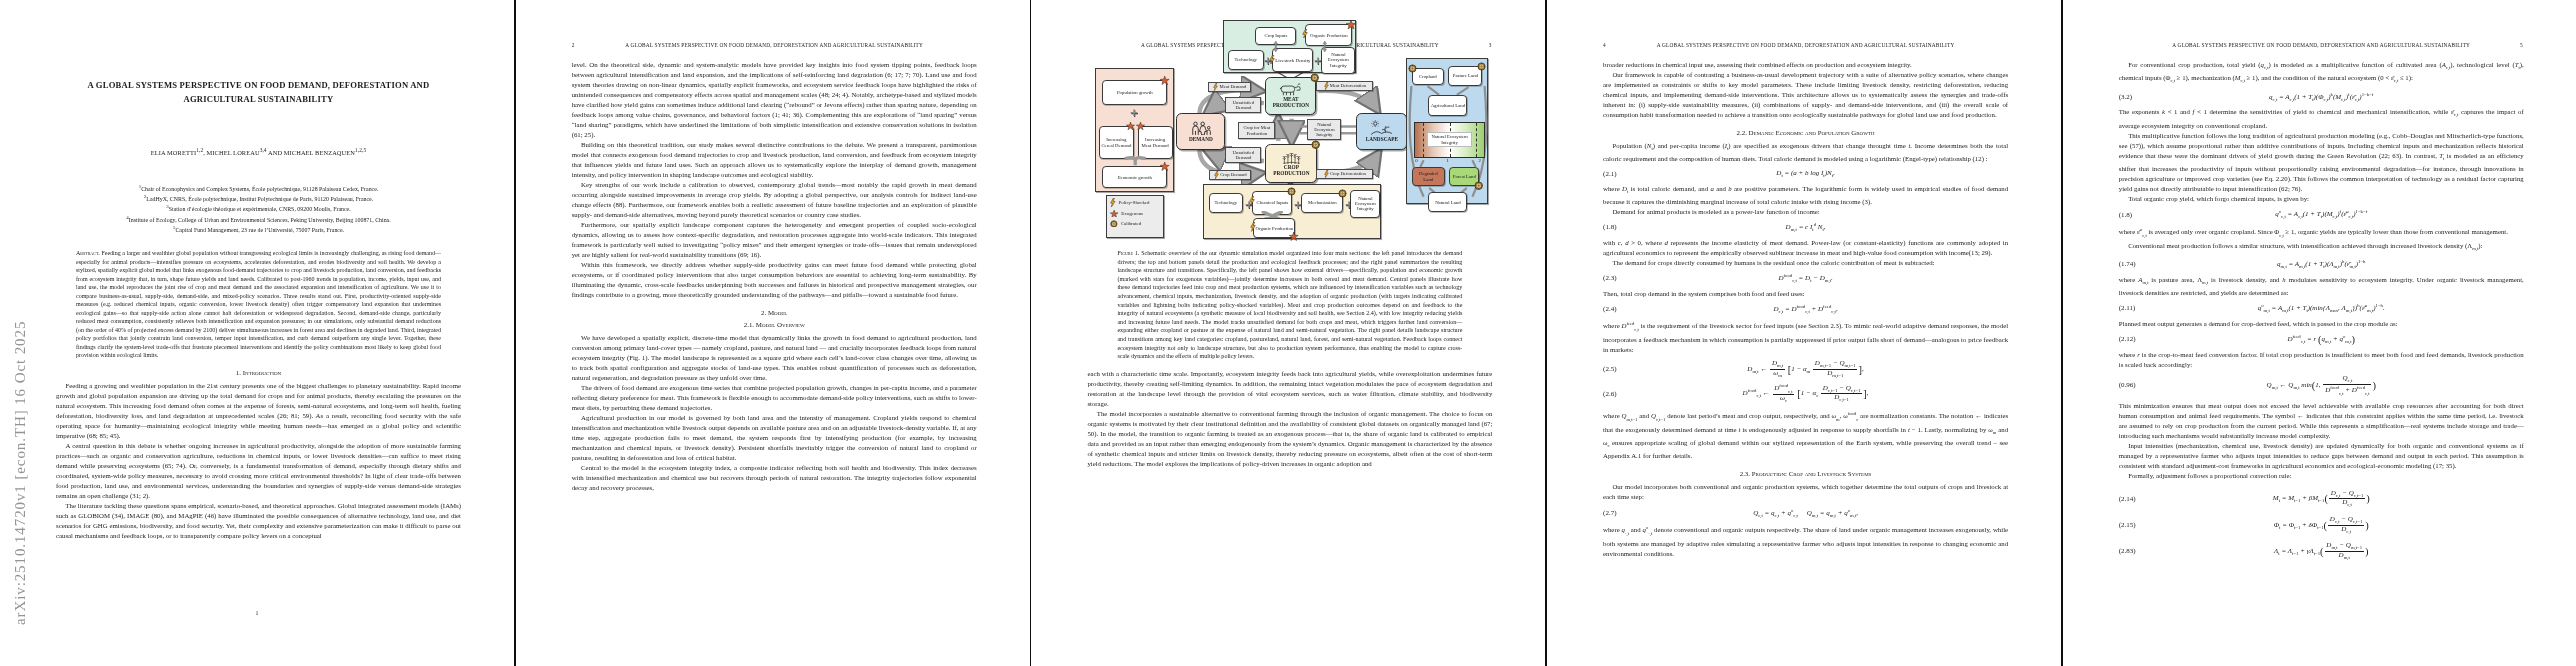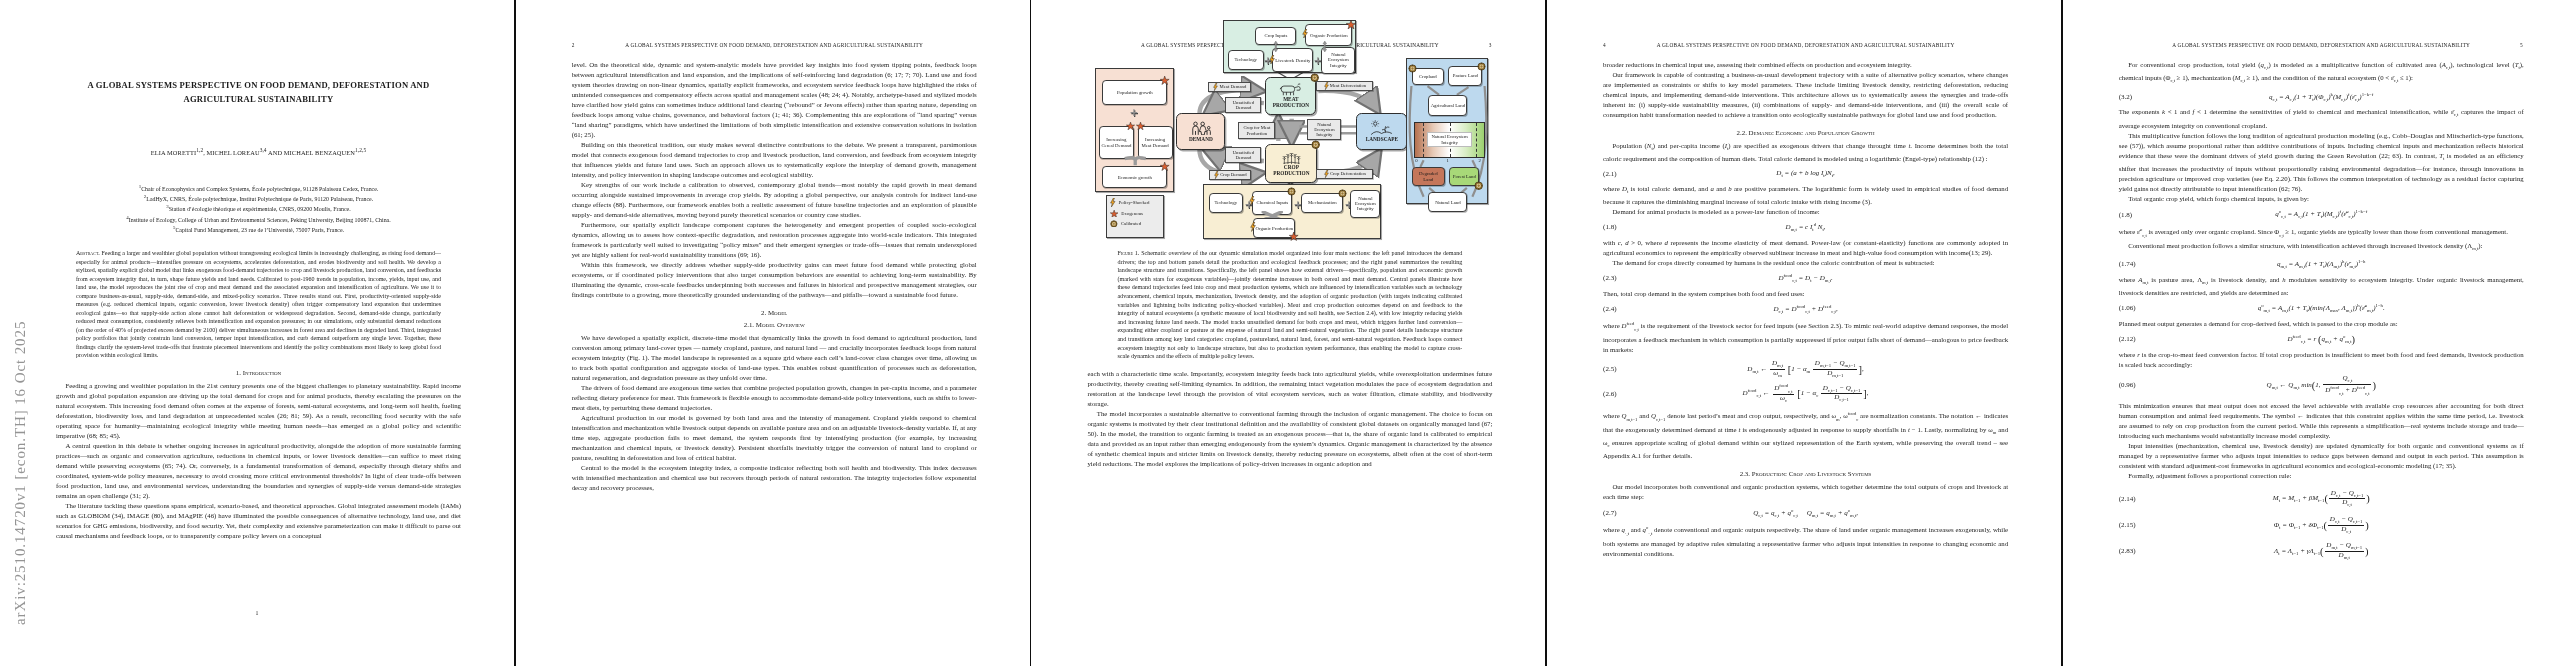--- a/index.html
+++ b/index.html
@@ -456,21 +456,21 @@
       <p class="p">For conventional crop production, total yield (<i>q</i><sub>c,t</sub>) is modeled as a multiplicative function of cultivated area (<i>A</i><sub>c,t</sub>), technological level (<i>T</i><sub>t</sub>), chemical inputs (Φ<sub>c,t</sub> ≥ 1), mechanization (<i>M</i><sub>c,t</sub> ≥ 1), and the condition of the natural ecosystem (0 &lt; ε̄<sub>c,t</sub> ≤ 1):</p>
       <div class="eqrow"><span class="eqno">(3.2)</span><span><i>q</i><sub>c,t</sub> = <i>A</i><sub>c,t</sub>(1 + <i>T</i><sub>t</sub>)(Φ<sub>c,t</sub>)<sup>k</sup>(<i>M</i><sub>c,t</sub>)<sup>f</sup>(ε̄<sub>c,t</sub>)<sup>1−k−f</sup></span></div>
       <p class="p noind">The exponents <i>k</i> &lt; 1 and <i>f</i> &lt; 1 determine the sensitivities of yield to chemical and mechanical intensification, while ε̄<sub>c,t</sub> captures the impact of average ecosystem integrity on conventional cropland.</p>
       <p class="p">This multiplicative function follows the long tradition of agricultural production modeling (e.g., Cobb–Douglas and Mitscherlich-type functions, see (57)), which assume proportional rather than additive contributions of inputs. Including chemical inputs and mechanization reflects historical evidence that these were the dominant drivers of yield growth during the Green Revolution (22; 63). In contrast, <i>T</i><sub>t</sub> is modeled as an efficiency shifter that increases the productivity of inputs without proportionally raising environmental degradation—for instance, through innovations in precision agriculture or improved crop varieties (see Eq. 2.20). This follows the common interpretation of technology as a residual factor capturing yield gains not directly attributable to input intensification (62; 76).</p>
       <p class="p">Total organic crop yield, which forgo chemical inputs, is given by:</p>
       <div class="eqrow"><span class="eqno">(1.8)</span><span><i>q</i><sup>o</sup><sub>c,t</sub> = <i>A</i><sub>c,t</sub>(1 + <i>T</i><sub>t</sub>)(<i>M</i><sub>c,t</sub>)<sup>f</sup>(ε̄<sup>o</sup><sub>c,t</sub>)<sup>1−k−f</sup></span></div>
       <p class="p noind">where ε̄<sup>o</sup><sub>c,t</sub> is averaged only over organic cropland. Since Φ<sub>c,t</sub> ≥ 1, organic yields are typically lower than those from conventional management.</p>
       <p class="p">Conventional meat production follows a similar structure, with intensification achieved through increased livestock density (Λ<sub>m,t</sub>):</p>
       <div class="eqrow"><span class="eqno">(1.74)</span><span><i>q</i><sub>m,t</sub> = <i>A</i><sub>m,t</sub>(1 + <i>T</i><sub>t</sub>)(Λ<sub>m,t</sub>)<sup>h</sup>(ε̄<sub>m,t</sub>)<sup>1−h</sup></span></div>
       <p class="p noind">where <i>A</i><sub>m,t</sub> is pasture area, Λ<sub>m,t</sub> is livestock density, and <i>h</i> modulates sensitivity to ecosystem integrity. Under organic livestock management, livestock densities are restricted, and yields are determined as:</p>
-      <div class="eqrow"><span class="eqno">(1.06)</span><span><i>q</i><sup>o</sup><sub>m,t</sub> = <i>A</i><sub>m,t</sub>(1 + <i>T</i><sub>t</sub>)(min{Λ<sub>max</sub>, Λ<sub>m,t</sub>})<sup>h</sup>(ε̄<sup>o</sup><sub>m,t</sub>)<sup>1−h</sup>.</span></div>
+      <div class="eqrow"><span class="eqno">(2.11)</span><span><i>q</i><sup>o</sup><sub>m,t</sub> = <i>A</i><sub>m,t</sub>(1 + <i>T</i><sub>t</sub>)(min{Λ<sub>max</sub>, Λ<sub>m,t</sub>})<sup>h</sup>(ε̄<sup>o</sup><sub>m,t</sub>)<sup>1−h</sup>.</span></div>
       <p class="p noind">Planned meat output generates a demand for crop-derived feed, which is passed to the crop module as:</p>
       <div class="eqrow"><span class="eqno">(2.12)</span><span><i>D</i><sup>feed</sup><sub>c,t</sub> = <i>r</i> <span class="big">(</span><i>q</i><sub>m,t</sub> + <i>q</i><sup>o</sup><sub>m,t</sub><span class="big">)</span></span></div>
       <p class="p noind">where <i>r</i> is the crop-to-meat feed conversion factor. If total crop production is insufficient to meet both food and feed demands, livestock production is scaled back accordingly:</p>
       <div class="eqrow"><span class="eqno">(0.96)</span><span><i>Q</i><sub>m,t</sub> ← <i>Q</i><sub>m,t</sub> min<span class="big">(</span>1, <span class="frac"><span class="n"><i>Q</i><sub>c,t</sub></span><span class="d"><i>D</i><sup>food</sup><sub>c,t</sub> + <i>D</i><sup>feed</sup><sub>c,t</sub></span></span><span class="big">)</span></span></div>
       <p class="p noind">This minimization ensures that meat output does not exceed the level achievable with available crop resources after accounting for both direct human consumption and animal feed requirements. The symbol ← indicates that this constraint applies within the same time period, i.e. livestock are assumed to rely on crop production from the current period. While this represents a simplification—real systems include storage and trade—introducing such mechanisms would substantially increase model complexity.</p>
       <p class="p">Input intensities (mechanization, chemical use, livestock density) are updated dynamically for both organic and conventional systems as if managed by a representative farmer who adjusts input intensities to reduce gaps between demand and output in each period. This assumption is consistent with standard adjustment-cost frameworks in agricultural economics and ecological-economic modeling (17; 35).</p>
       <p class="p">Formally, adjustment follows a proportional correction rule:</p>
       <div class="eqrow" style="margin-top:9px"><span class="eqno">(2.14)</span><span><i>M</i><sub>t</sub> = <i>M</i><sub>t−1</sub> + β<i>M</i><sub>t−1</sub><span class="big">(</span><span class="frac"><span class="n"><i>D</i><sub>c,t</sub> − <i>Q</i><sub>c,t−1</sub></span><span class="d"><i>D</i><sub>c,t</sub></span></span><span class="big">)</span></span></div>
       <div class="eqrow" style="margin-top:7.8px"><span class="eqno">(2.15)</span><span>Φ<sub>t</sub> = Φ<sub>t−1</sub> + δΦ<sub>t−1</sub><span class="big">(</span><span class="frac"><span class="n"><i>D</i><sub>c,t</sub> − <i>Q</i><sub>c,t−1</sub></span><span class="d"><i>D</i><sub>c,t</sub></span></span><span class="big">)</span></span></div>
       <div class="eqrow" style="margin-top:7.8px"><span class="eqno">(2.83)</span><span>Λ<sub>t</sub> = Λ<sub>t−1</sub> + γΛ<sub>t−1</sub><span class="big">(</span><span class="frac"><span class="n"><i>D</i><sub>m,t</sub> − <i>Q</i><sub>m,t−1</sub></span><span class="d"><i>D</i><sub>m,t</sub></span></span><span class="big">)</span></span></div>

